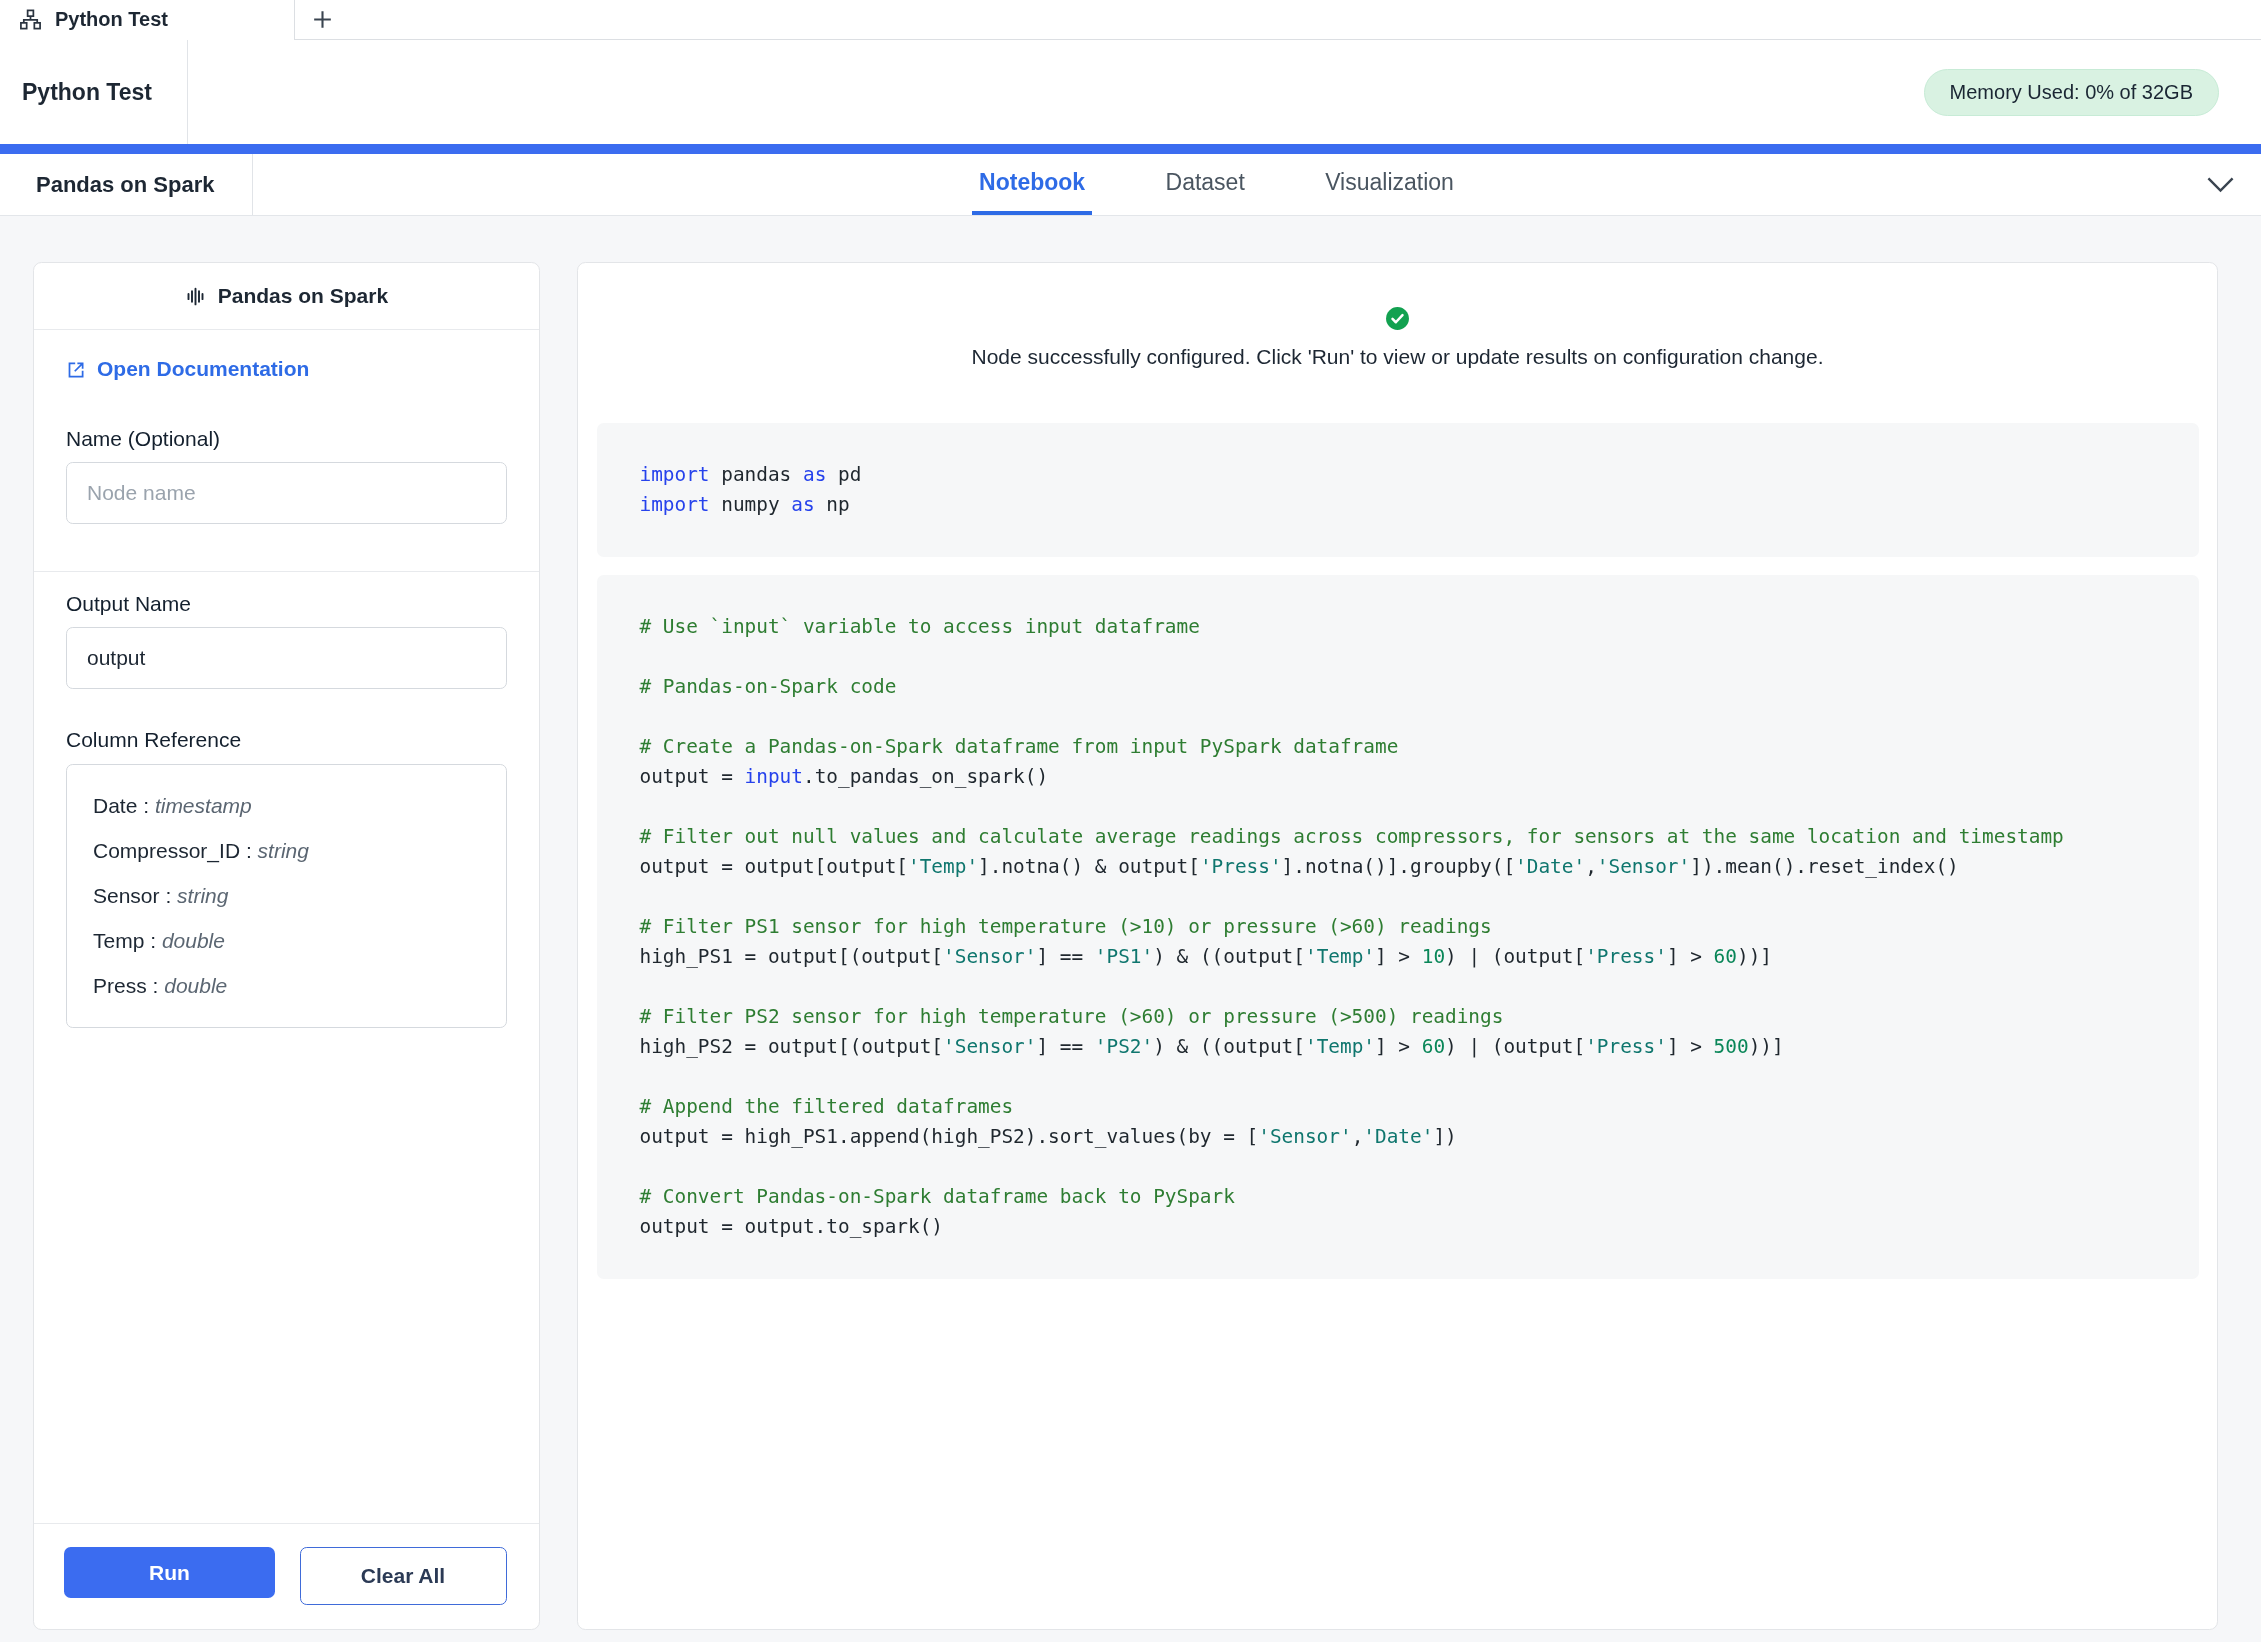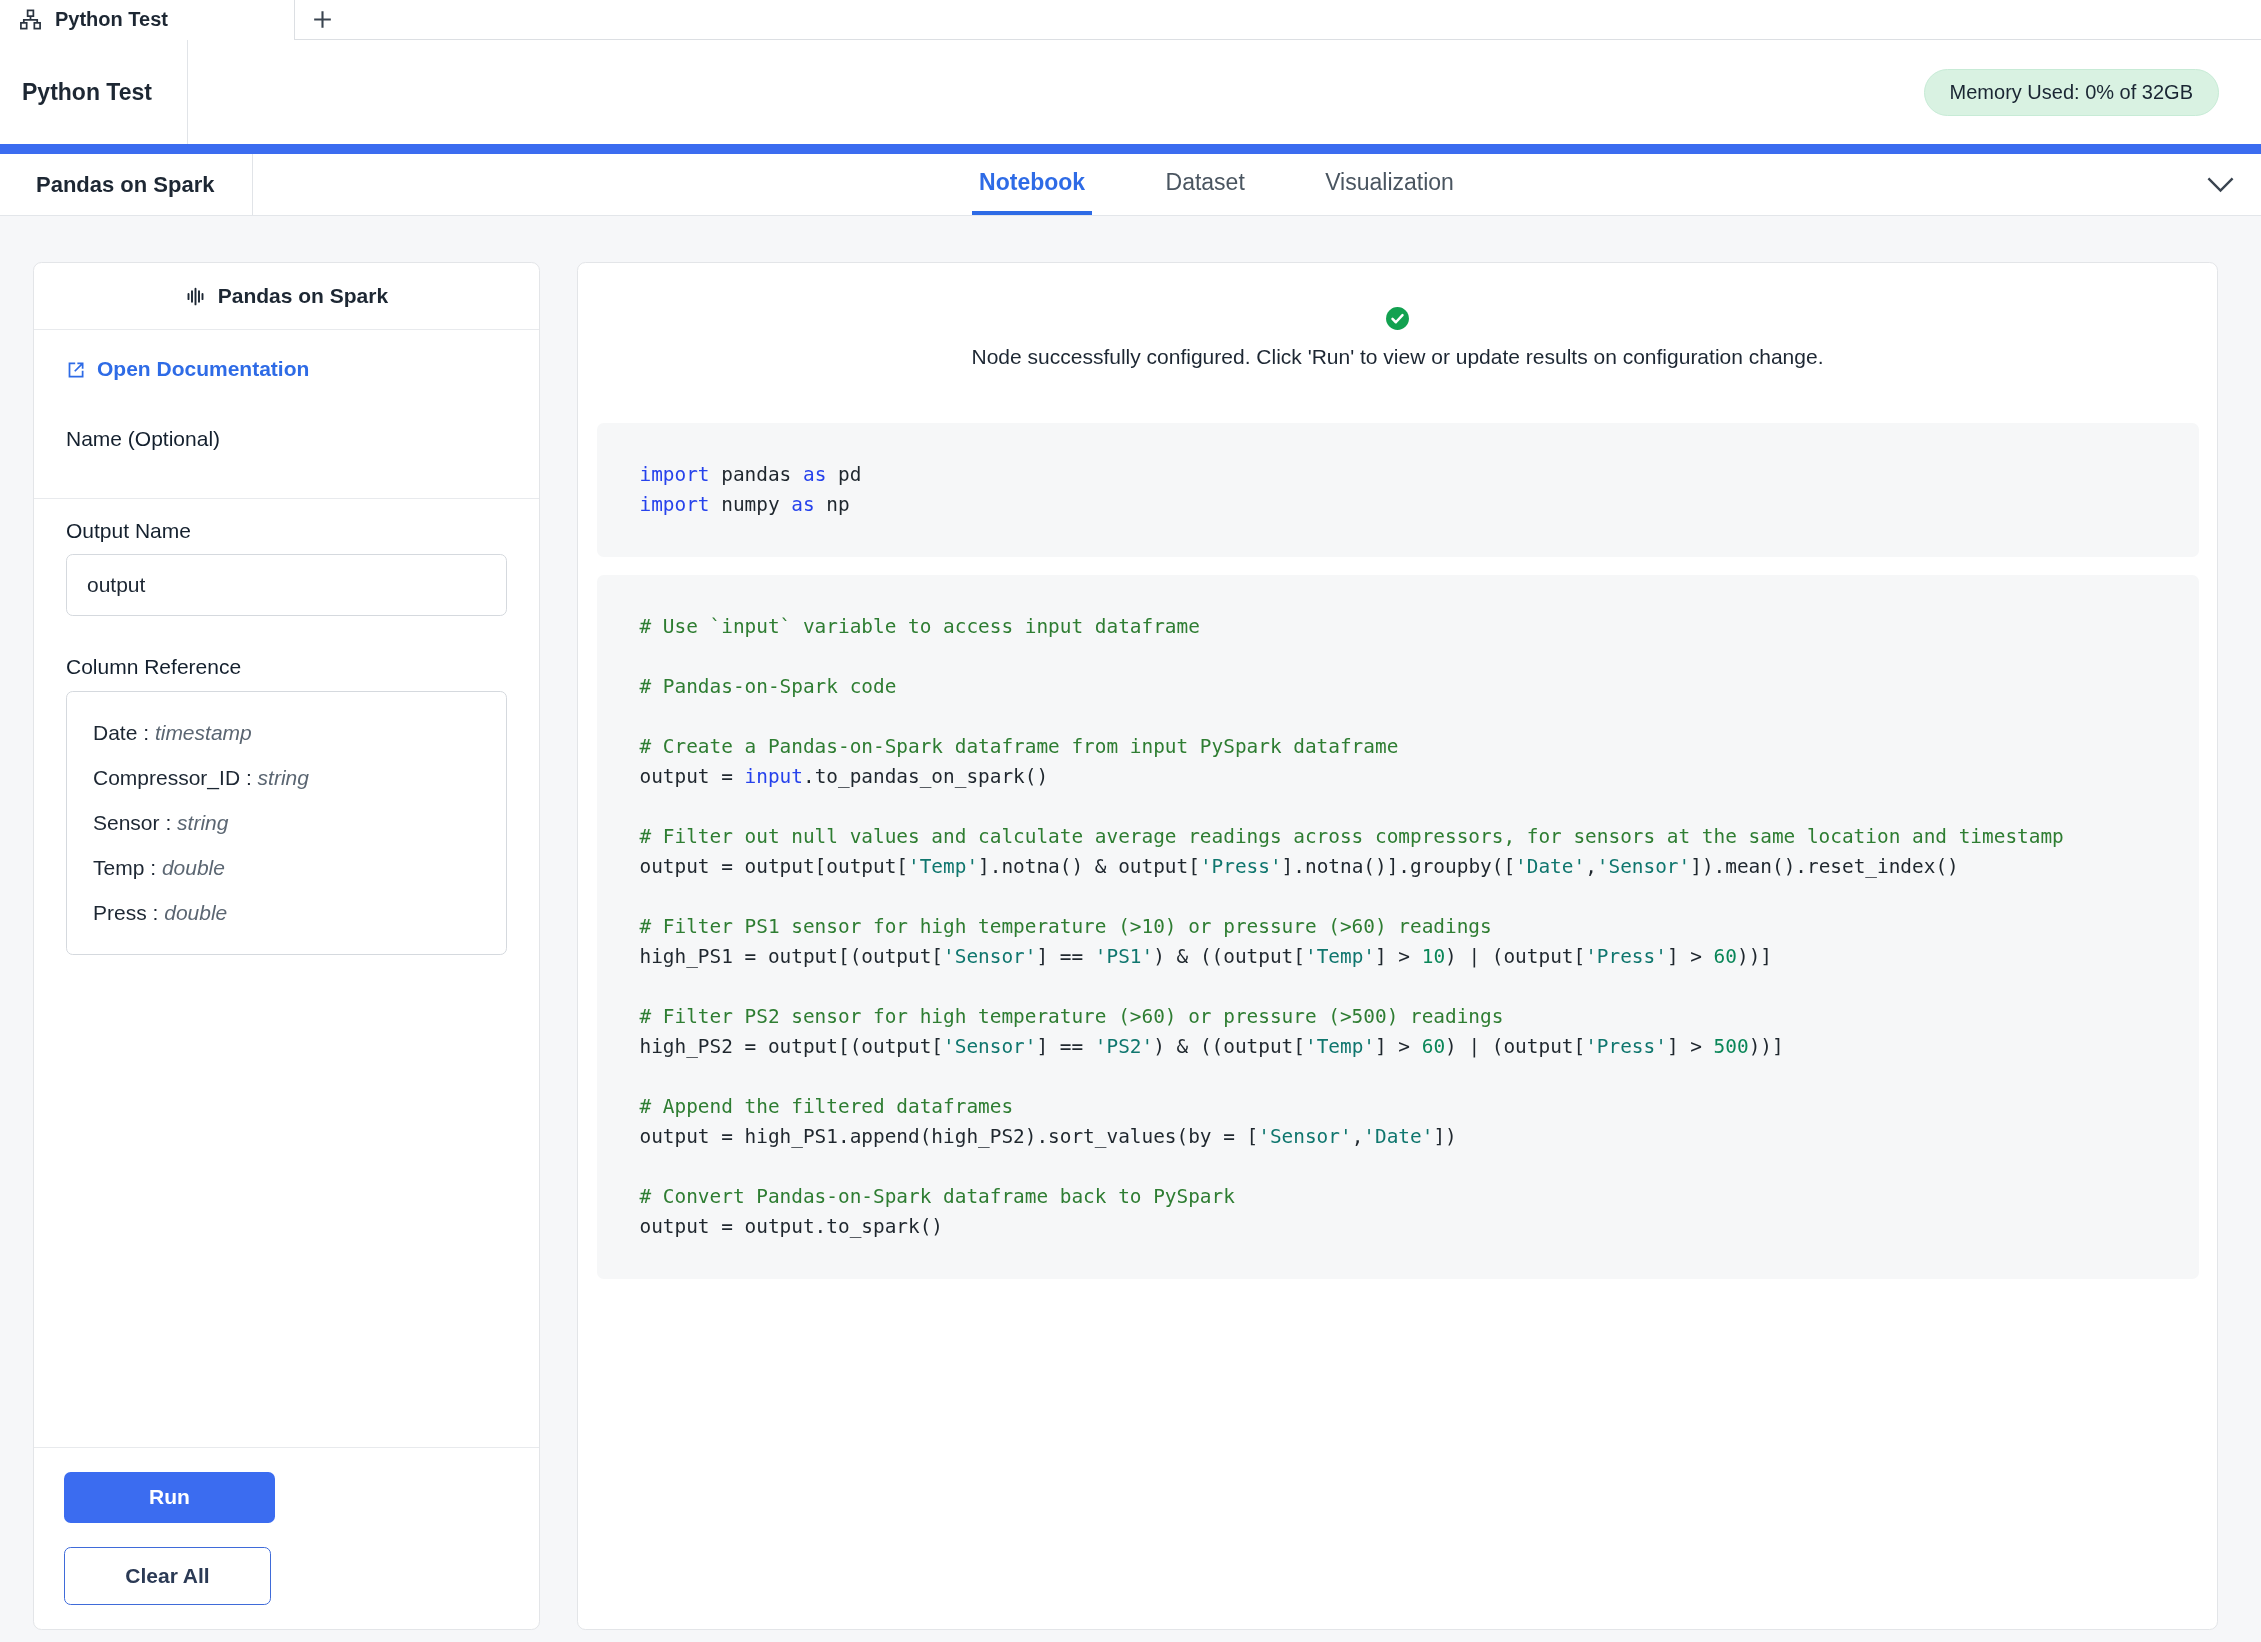--- a/index.html
+++ b/index.html
@@ -59,21 +59,21 @@
     margin:11px 32px 0; height:62px; width:calc(100% - 64px);
     border:0.8px solid #d5d9de; border-radius:6.7px; padding:0 20px;
     font-size:21px; font-family:inherit; color:#1d2733; background:#fff; outline:none;
   }
   .text-input::placeholder { color:#9aa3ad; }
   .section-divider { border:none; border-top:0.8px solid #e8eaed; margin:47px 0 0; }
   .colref-box { margin:11.8px 32px 0; border:0.8px solid #d5d9de; border-radius:6.7px; padding:18.5px 0; }
   .col-item { height:45px; display:flex; align-items:center; padding-left:26px; font-size:21px; }
   .col-sep { white-space:pre; color:#1d2733; }
   .col-type { font-style:italic; color:#5b6672; }
-  .config-footer { margin-top:auto; border-top:0.8px solid #e8eaed; padding:23.6px 30px; display:flex; gap:24.5px;flex-direction:column; }
+  .config-footer { margin-top:auto; border-top:0.8px solid #e8eaed; padding:23.6px 30px; display:flex; gap:24.5px; }
   .run-btn { width:211px; height:51px; background:#3b6cf0; color:#fff; border:none; border-radius:6.7px; font-size:21px; font-weight:600; font-family:inherit; cursor:pointer; }
   .clear-btn { width:207px; height:58px; background:#fff; color:#2b3a55; border:1.7px solid #3f6bd9; border-radius:6.7px; font-size:21px; font-weight:600; font-family:inherit; cursor:pointer; }
 
   
   .notebook-card { flex:1; }
   .status-row { margin:43px 29px 0; display:flex; align-items:center; gap:13.5px; font-size:21px; color:#1d2733;flex-direction:column; }
   .code-block {
     margin:0 18.5px; background:#f6f7f8; border-radius:6.7px; padding:37px 43px;
     font-family:"DejaVu Sans Mono","Liberation Mono",monospace;
     font-size:19.4px; line-height:30px; white-space:pre; overflow:hidden; cursor:text;
@@ -148,20 +148,21 @@
     <div class="doc-link">
       <span>
         <svg width="21" height="21" viewBox="0 0 24 24" fill="none" stroke="#2e6be6" stroke-width="2">
           <path d="M13 5h6v6 M19 5l-9 9 M19 13.5V20H4V5h6.5"></path>
         </svg>
       </span>
       <span>Open Documentation</span>
     </div>
 
     <div class="field-label">Name (Optional)</div>
+    <input class="text-input" type="text" placeholder="Node name" style="">
 
     <hr class="section-divider">
 
     <div class="field-label tight">Output Name</div>
     <input class="text-input" type="text" value="output" style="">
 
     <div class="colref-label">Column Reference</div>
     <div class="colref-box">
       <div class="col-item">
         <span class="col-name">Date</span>

